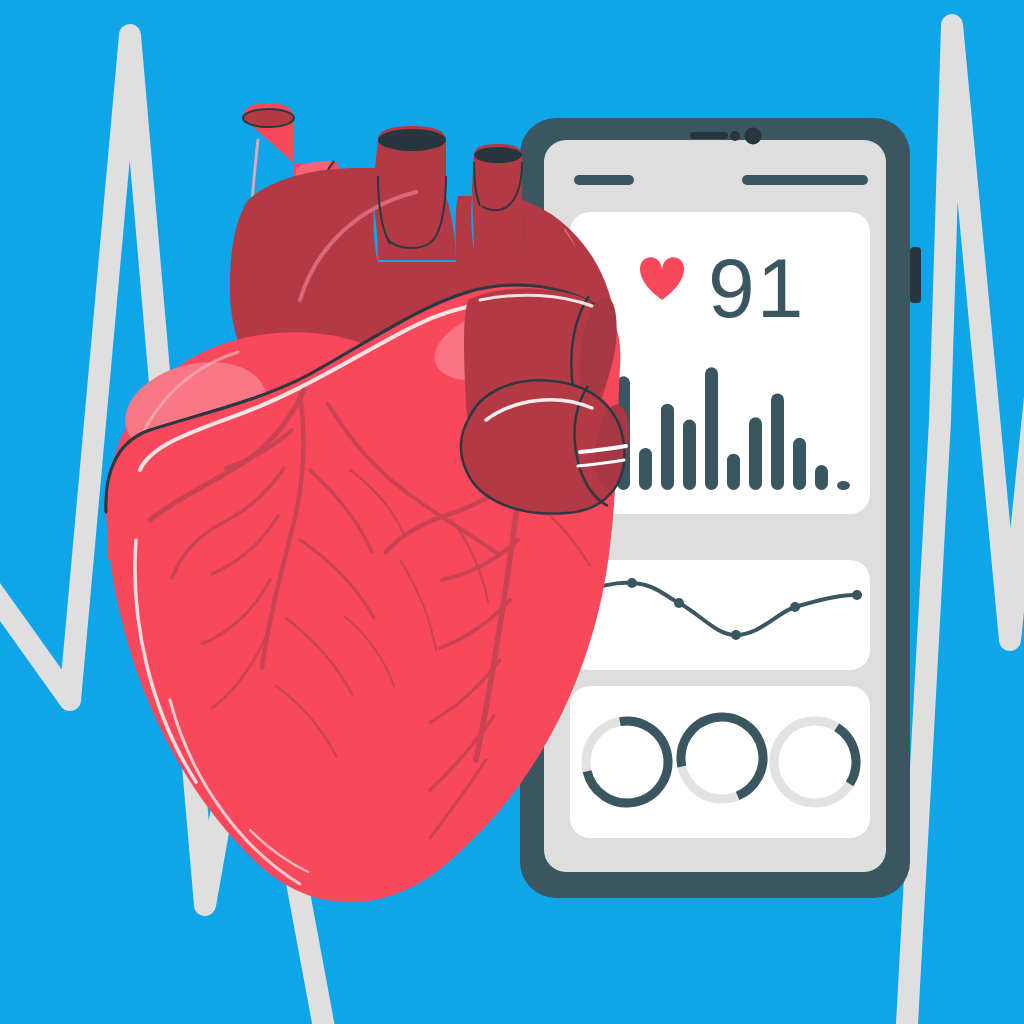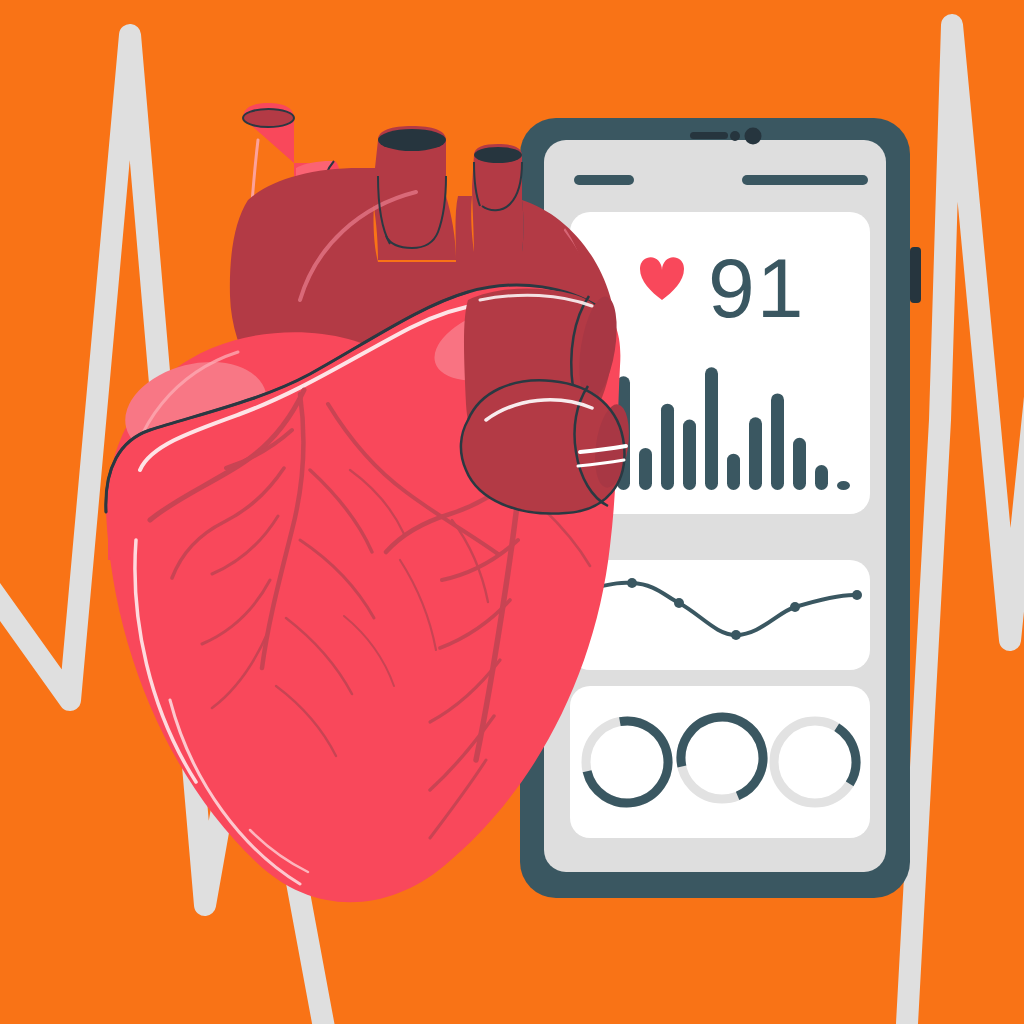--- a/index.html
+++ b/index.html
@@ -11,21 +11,21 @@
   body {
     width: 1024px;
     height: 1024px;
     overflow: hidden;
     font-family: "Liberation Sans", sans-serif;
   }
   #scene {
     position: relative;
     width: 1024px;
     height: 1024px;
-    background: #f97316;
+    background: #0ea5e9;
   }
   #scene svg.layer {
     position: absolute;
     top: 0;
     left: 0;
     width: 1024px;
     height: 1024px;
     display: block;
   }
   .bpm-text {

